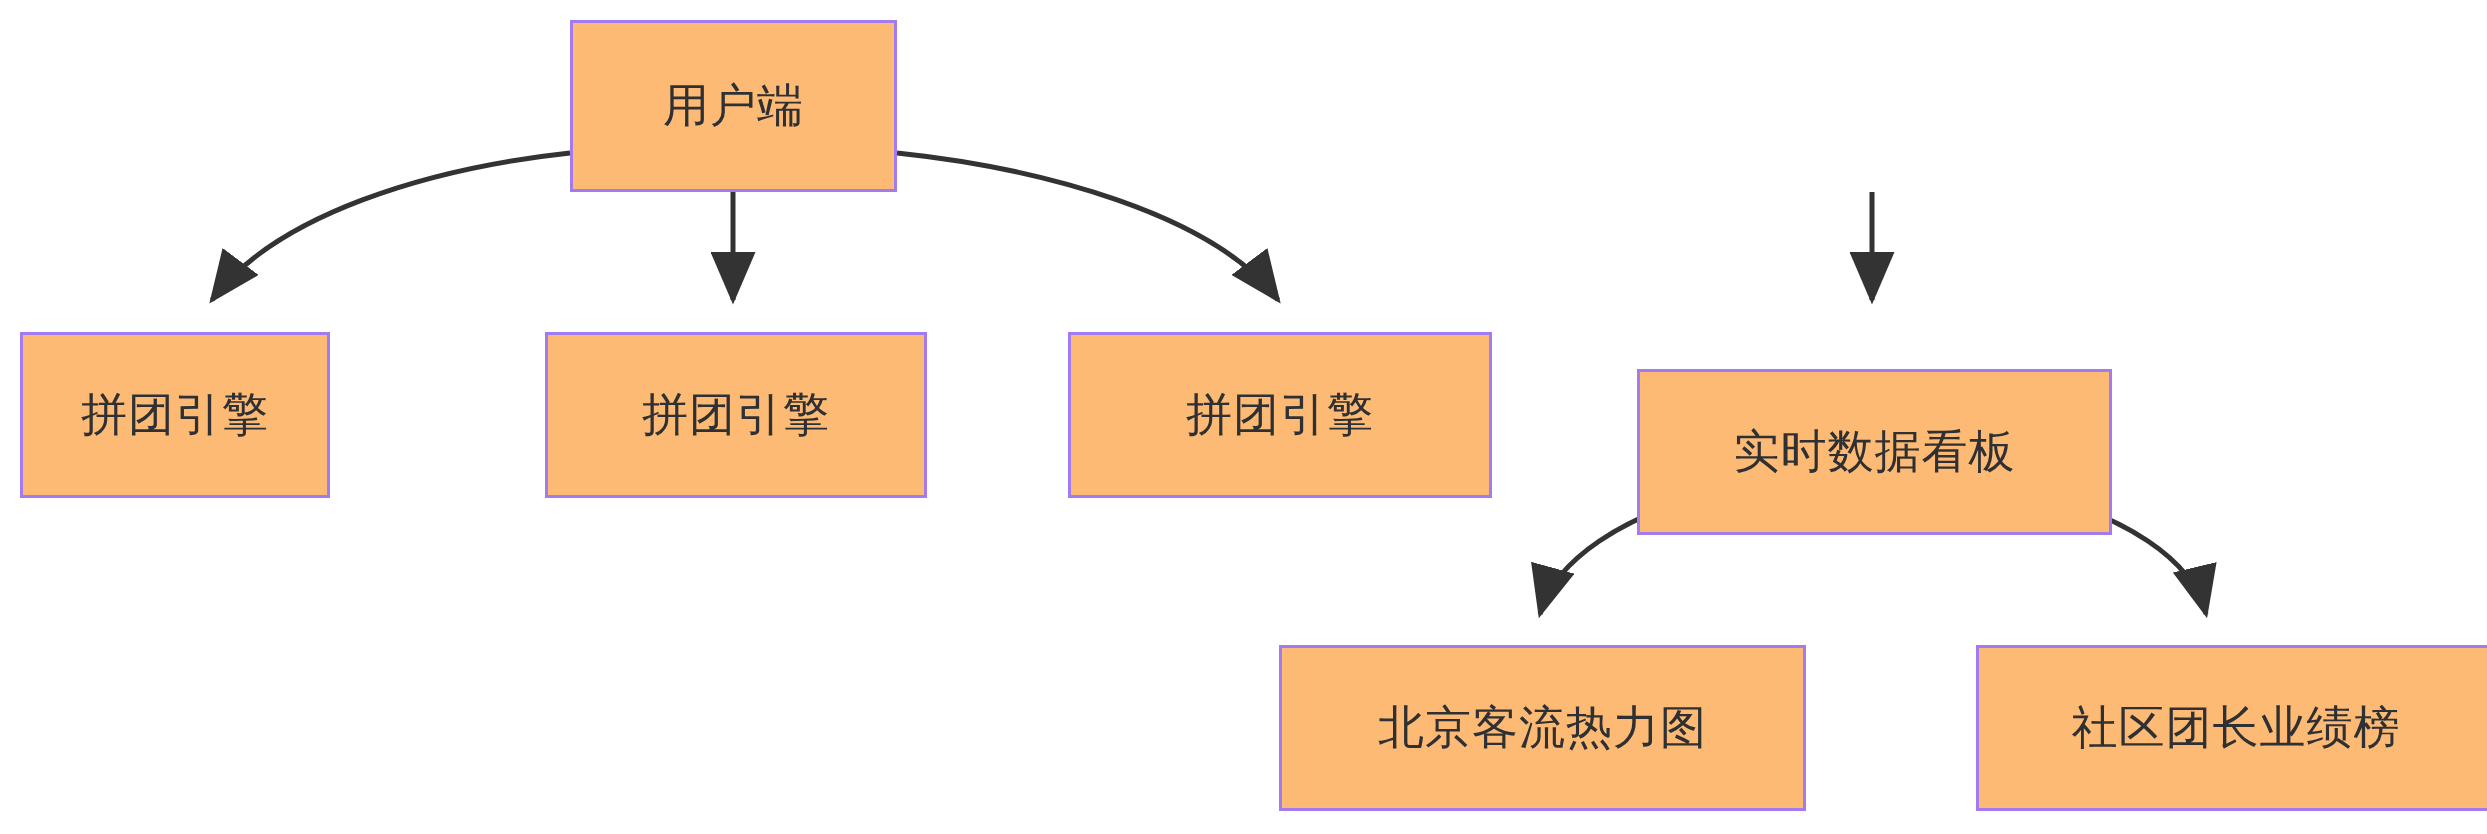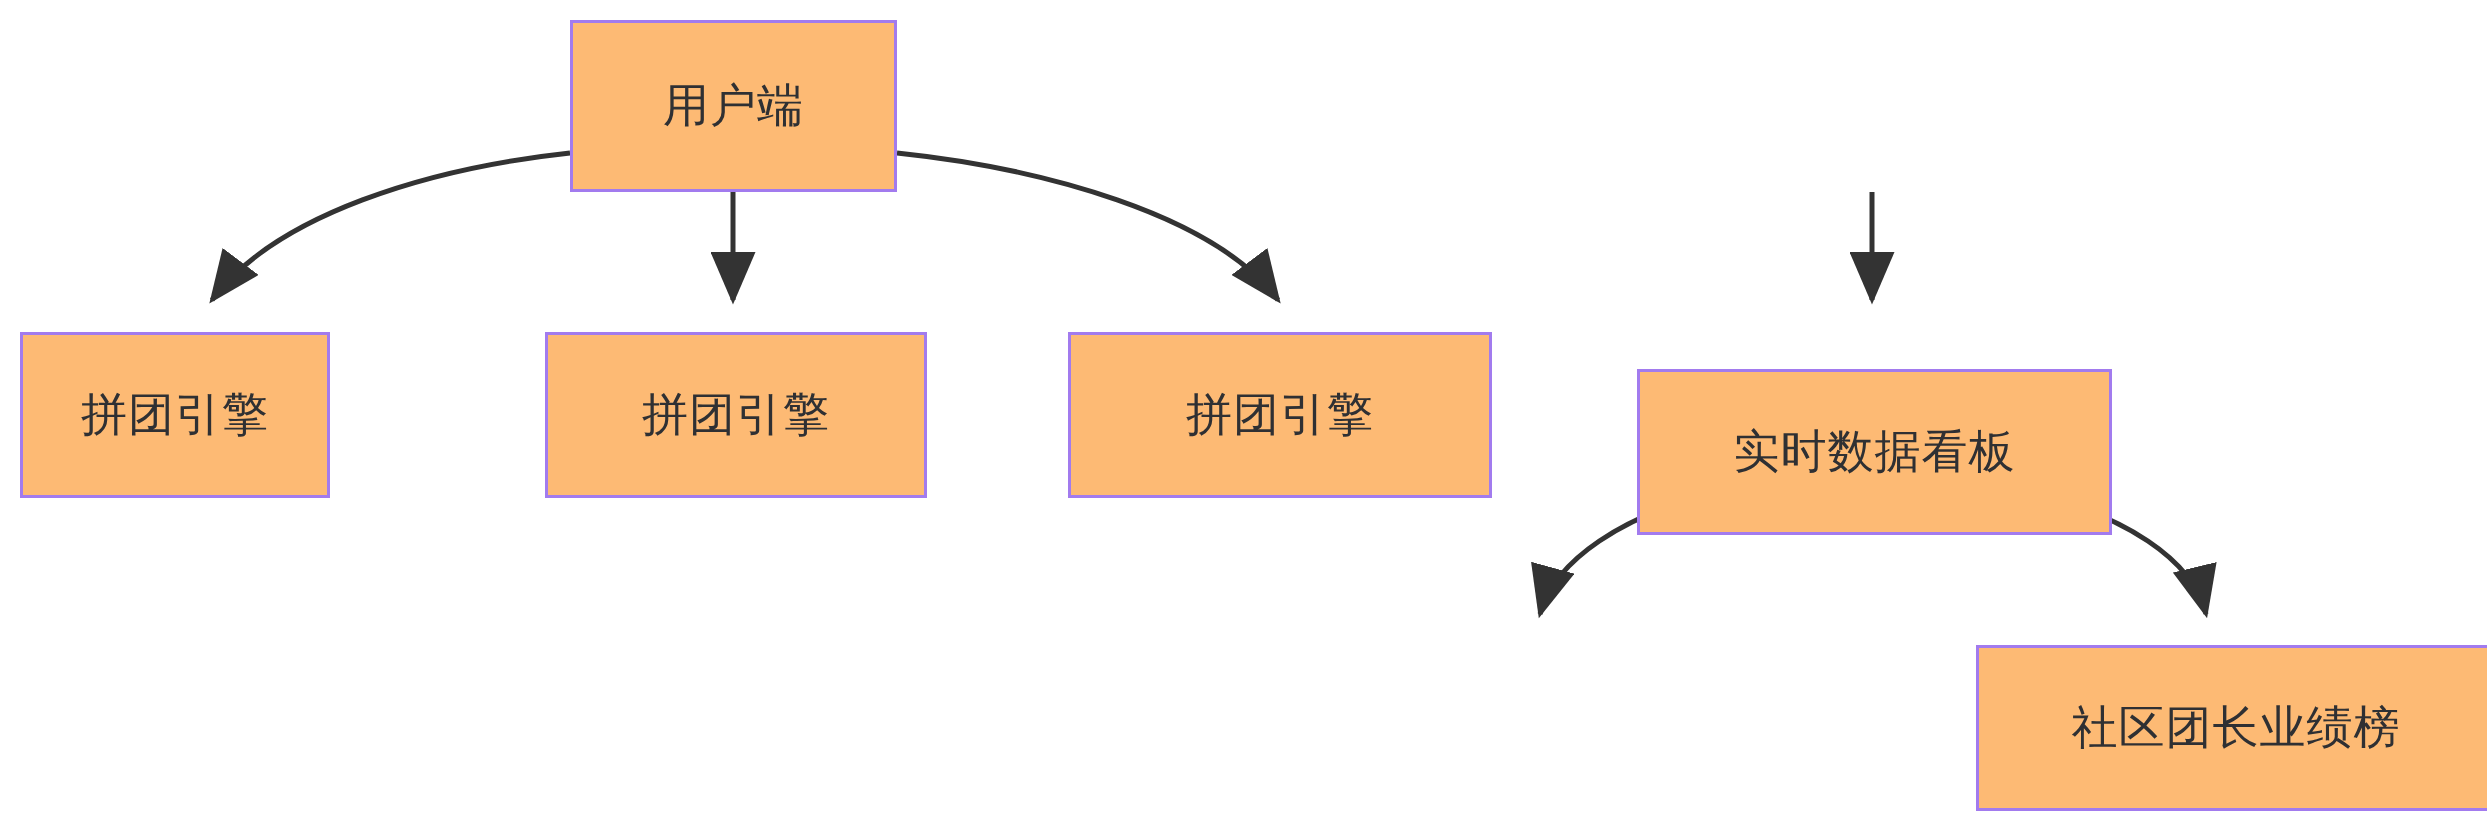--- a/index.html
+++ b/index.html
@@ -95,18 +95,21 @@
   </div>
 
   <div class="node" id="node-member-card">
     <span class="node-label">拼团引擎</span>
   </div>
 
   <div class="node" id="node-dashboard">
     <span class="node-label">实时数据看板</span>
   </div>
 
+  <div class="node" id="node-heatmap">
+    <span class="node-label">北京客流热力图</span>
+  </div>
 
   <div class="node" id="node-leaderboard">
     <span class="node-label">社区团长业绩榜</span>
   </div>
 
 </div>
 
 </body></html>

